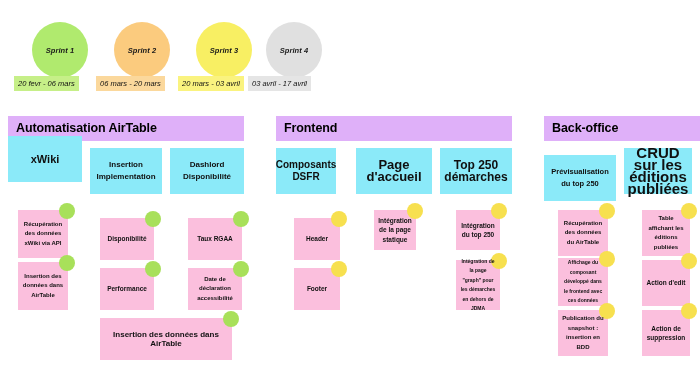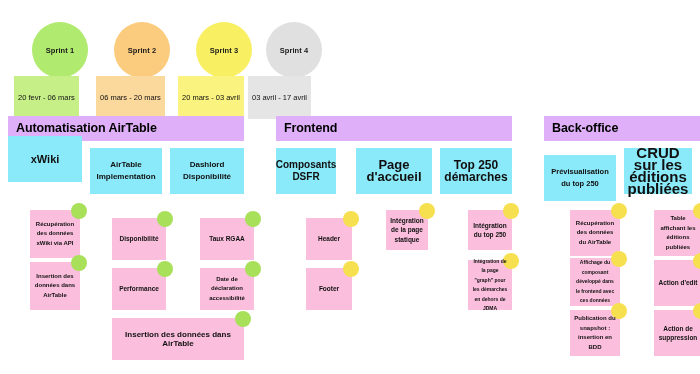--- a/index.html
+++ b/index.html
@@ -23,21 +23,21 @@
     background-color: #ffffff;
     background-image: radial-gradient(#d8d8d8 0.7px, transparent 0.7px);
     background-size: 10px 10px;
     background-position: 3px 3px;
   }
 
   
   #sprint-row {
     position: absolute;
     left: 0; top: 0;
-    width: 688px; height: 96px;
+    width: 688px; height: 96px; font-style: italic;
   }
   .sprint-group {
     position: absolute;
     top: 0;
     width: 160px;
     height: 96px;
   }
   .sprint-circle {
     position: absolute;
     top: 22px;
@@ -50,21 +50,21 @@
     justify-content: center;
     font-size: 7.5px;
     font-weight: bold;
     color: #1a1a1a;
     letter-spacing: 0.1px;
   }
   .sprint-date {
     position: absolute;
     top: 76px;
     left: 0;
-    padding: 16px 4px;
+    padding: 2px 4px;
     font-size: 7.5px;
     color: #111111;
     white-space: nowrap;
     line-height: 11px;
   }
 
   
   .section {
     position: absolute;
   }
@@ -102,21 +102,20 @@
     box-sizing: border-box;
     display: flex;
     align-items: center;
     justify-content: center;
     text-align: center;
     color: #111111;
     font-weight: bold;
     padding: 1px 4px;
     line-height: 9.5px;
     font-size: 6px;
-    margin-left: 12px;
   }
   .card .dot {
     position: absolute;
     top: -7px;
     right: -7px;
     width: 16px;
     height: 16px;
     border-radius: 50%;
   }
   .card .label { position: relative; z-index: 1; }
@@ -169,21 +168,21 @@
   </div>
 
   <div class="section" style="left:8px; top:116px; width:236px">
     <div class="section-title">Automatisation AirTable</div>
   </div>
 
   <div class="subhead" style="left:8px; top:136px; width:74px; font-size:11px">
     <span>xWiki</span>
   </div>
   <div class="subhead" style="left:90px; top:148px; width:72px; font-size:8px">
-    <span>AirTable Implementation</span>
+    <span>Insertion Implementation</span>
   </div>
   <div class="subhead" style="left:170px; top:148px; width:74px; font-size:8px">
     <span>Dashlord Disponibilité</span>
   </div>
 
   <div class="card" style="left:18px; top:210px; width:50px; height:48px; font-size:6px">
     <span class="dot dot-green"></span>
     <span class="label">Récupération des données xWiki via API</span>
   </div>
   <div class="card" style="left:18px; top:262px; width:50px; height:48px; font-size:6px">

